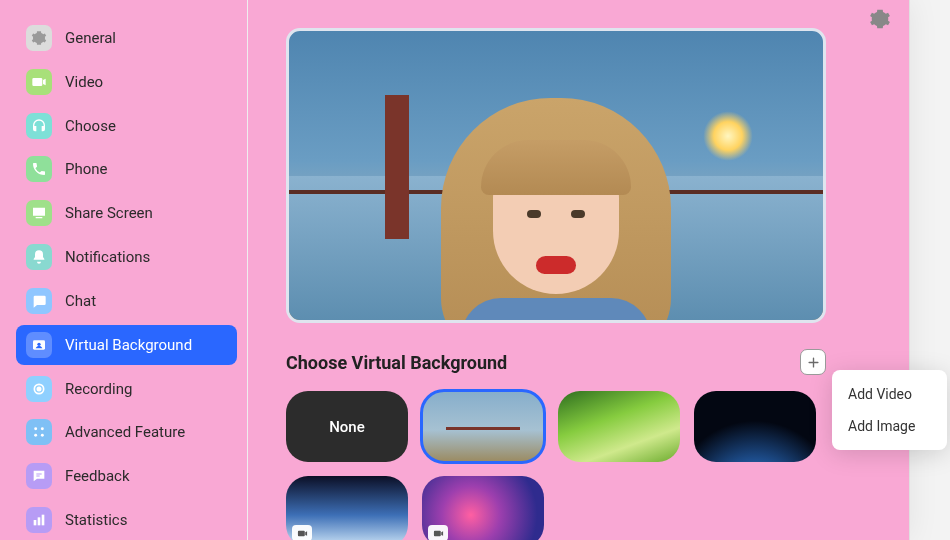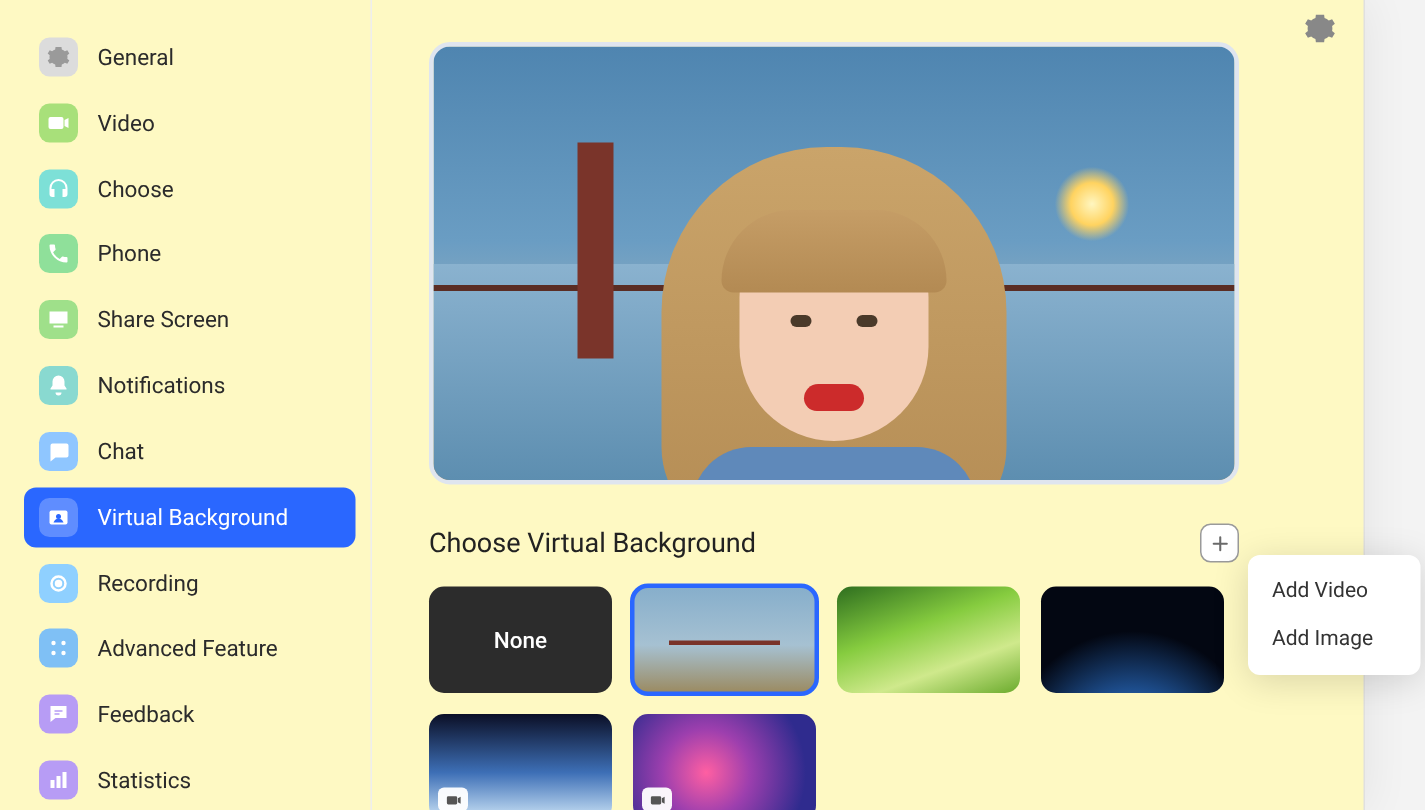--- a/index.html
+++ b/index.html
@@ -5,21 +5,21 @@
   * { box-sizing: border-box; margin: 0; padding: 0; }
   body {
     font-family: -apple-system, BlinkMacSystemFont, "Segoe UI", Roboto, Helvetica, Arial, sans-serif;
     width: 950px; height: 540px; overflow: hidden;
     background: #f3f3f3;
     position: relative;
   }
   .window {
     position: absolute; left: 0; top: 0;
     width: 910px; height: 540px;
-    background: #fef9c3;
+    background: #f9a8d4;
     display: flex;
     border-right: 1px solid #e0e0e0;
     box-shadow: 0 0 30px rgba(0,0,0,0.07);
   }
   .sidebar {
     width: 248px;
     padding: 18px 10px 0 16px;
     border-right: 1px solid #eeeeee;
     display: flex; flex-direction: column;
     gap: 4px;
@@ -77,34 +77,34 @@
   .eye.l { left:86px; }
   .eye.r { right:86px; }
   .lips { position:absolute; left:50%; top:158px; transform:translateX(-50%); width:40px; height:18px; border-radius:20px 20px 18px 18px; background:#cc2b2b; }
   .shirt { position:absolute; left:20px; right:20px; bottom:0; height:60px; background:#5f89ba; border-radius:40px 40px 0 0; }
 
   .section-header {
     display:flex; align-items:center; justify-content:space-between;
     margin-top: 26px;
     width: 540px;
   }
-  .section-title { font-size: 18px; font-weight: 400; color:#222; }
+  .section-title { font-size: 18px; font-weight: 700; color:#222; }
   .add-btn {
     width:26px; height:26px; border:1.5px solid #9a9a9a; border-radius:7px;
     display:flex; align-items:center; justify-content:center;
     color:#6a6a6a; cursor:pointer; background:#fff;
   }
   .thumbs {
     margin-top: 16px;
     display:flex; flex-wrap:wrap; gap:14px;
     width: 560px;
   }
   .thumb {
     width:122px; height:71px;
-    border-radius:10px;
+    border-radius:22px;
     overflow:hidden;
     cursor:pointer;
     position:relative;
     flex:0 0 122px;
     background:#333;
   }
   .thumb.none {
     background:#2c2c2c; color:#fff;
     display:flex; align-items:center; justify-content:center;
     font-size:15px; font-weight:500;

